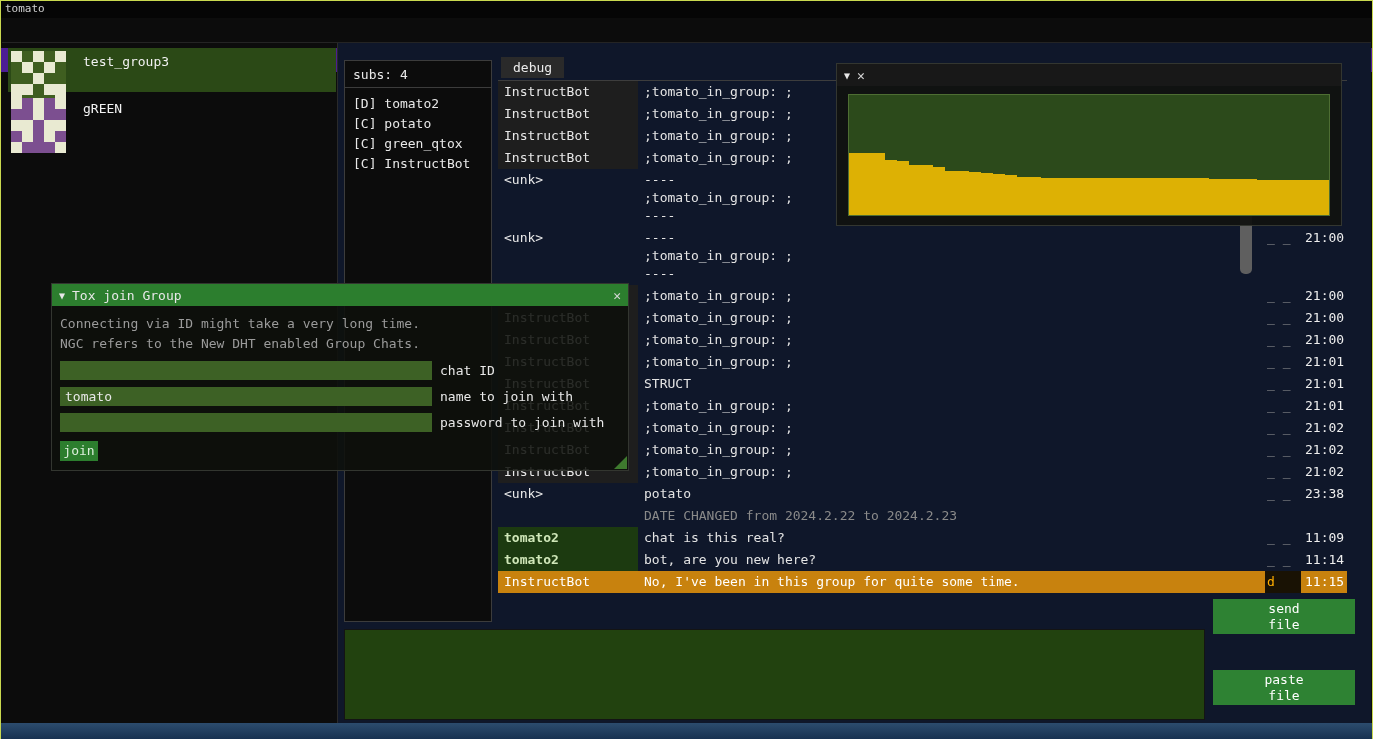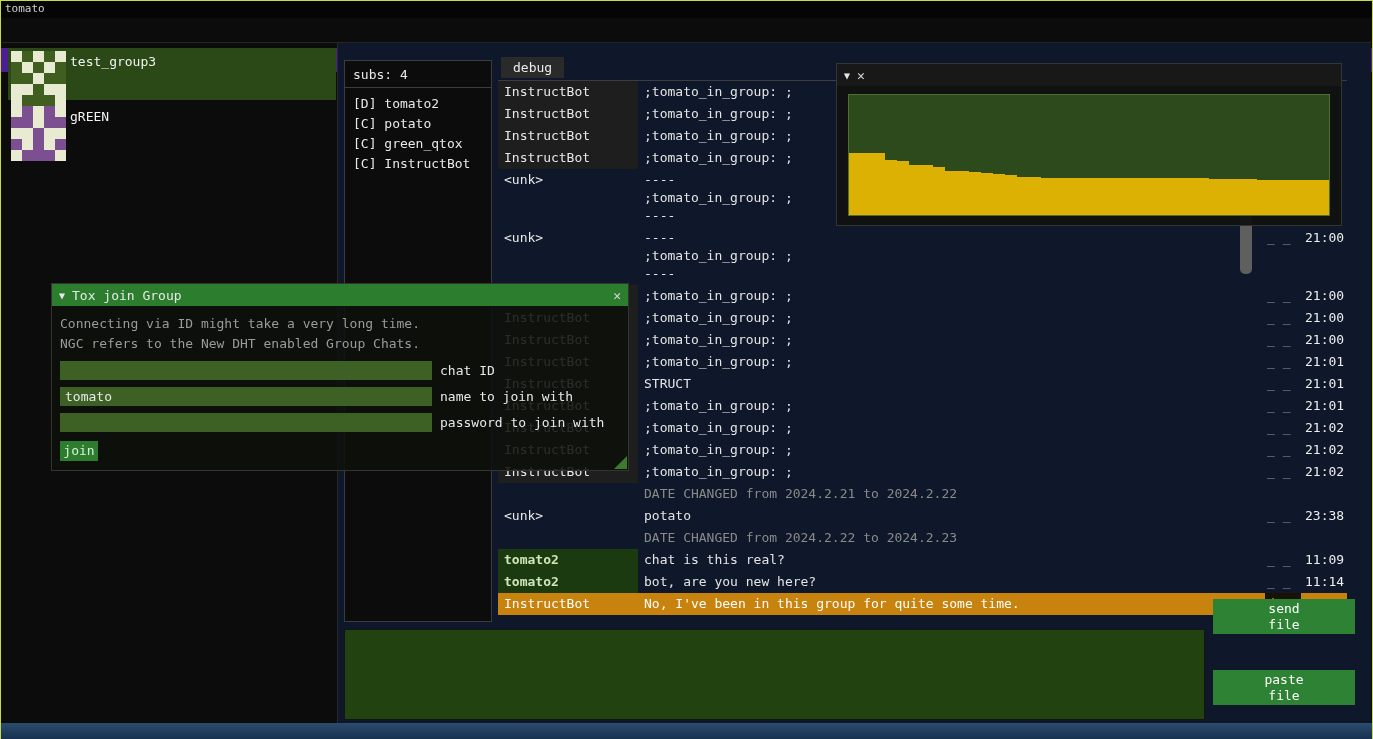--- a/index.html
+++ b/index.html
@@ -14,21 +14,21 @@
   .titlebar { height:17px; background:#050505; color:#d0d0d0; font-size:11px;
               line-height:16px; padding-left:4px; }
   .menubar { height:24px; background:#4c1d95; display:flex; align-items:center;margin-top:30px; }
   .menu-item { padding:0 13px; height:24px; line-height:24px; color:#e8e8e8; }
 
   .main { position:absolute; top:41px; left:1px; right:1px; bottom:16px;
           display:flex; border-top:1px solid #242424; }
 
   
   .sidebar { width:335px; flex:0 0 335px; padding-top:5px; }
-  .group-item { display:flex; gap:4px; height:52px; margin:0 1px 3px 6px;
+  .group-item { display:flex; gap:17px; height:44px; margin:0 1px 3px 6px;
                 padding:3px; align-items:flex-start; }
   .group-item.selected { background:#2b4916; }
   .avatar { width:55px; height:55px; flex:0 0 55px; display:grid;
             grid-template-columns:repeat(5,1fr); grid-template-rows:repeat(5,1fr); }
   .group-label { padding-top:3px; color:#f2f2f2; }
 
   
   .content { position:relative; flex:1; border-left:1px solid #2a2a2a; background:#0f172a; }
 
   .subs-panel { position:absolute; left:6px; top:17px; width:148px; height:562px;
@@ -283,24 +283,20 @@
               <div class="cell name bot">InstructBot</div>
               <div class="cell msg">;tomato_in_group: ;</div>
               <div class="cell flags">_ _</div>
               <div class="cell time">21:02</div>
             </div>
             <div class="chat-row">
               <div class="cell name bot">InstructBot</div>
               <div class="cell msg">;tomato_in_group: ;</div>
               <div class="cell flags">_ _</div>
               <div class="cell time">21:02</div>
-            </div>
-            <div class="chat-row date-row">
-              <div class="cell name"></div>
-              <div class="datetext">DATE CHANGED from 2024.2.21 to 2024.2.22</div>
             </div>
             <div class="chat-row">
               <div class="cell name">&lt;unk&gt;</div>
               <div class="cell msg">potato</div>
               <div class="cell flags">_ _</div>
               <div class="cell time">23:38</div>
             </div>
             <div class="chat-row date-row">
               <div class="cell name"></div>
               <div class="datetext">DATE CHANGED from 2024.2.22 to 2024.2.23</div>

